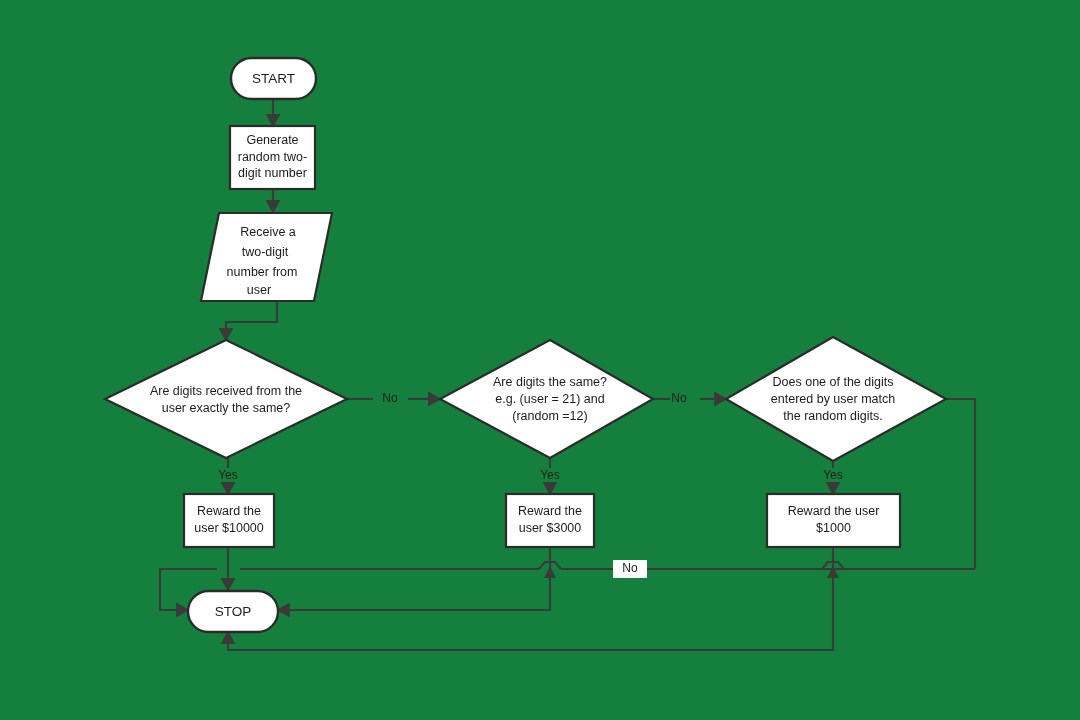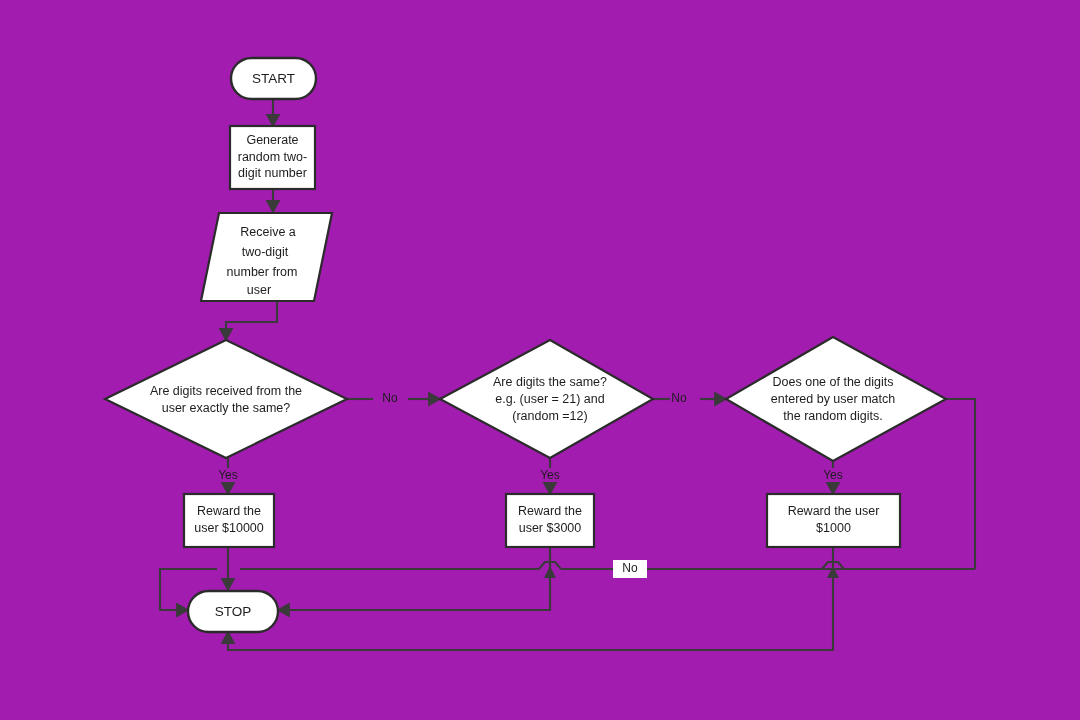--- a/index.html
+++ b/index.html
@@ -11,21 +11,21 @@
   body {
     width: 1080px;
     height: 720px;
     font-family: "Liberation Sans", sans-serif;
     overflow: hidden;
   }
   #flowchart-root {
     position: relative;
     width: 1080px;
     height: 720px;
-    background: #a21caf;
+    background: #15803d;
   }
   svg#diagram {
     display: block;
     width: 1080px;
     height: 720px;
   }
   .shape-outline {
     fill: #ffffff;
     stroke: #2b2b2b;
     stroke-width: 2.2;

